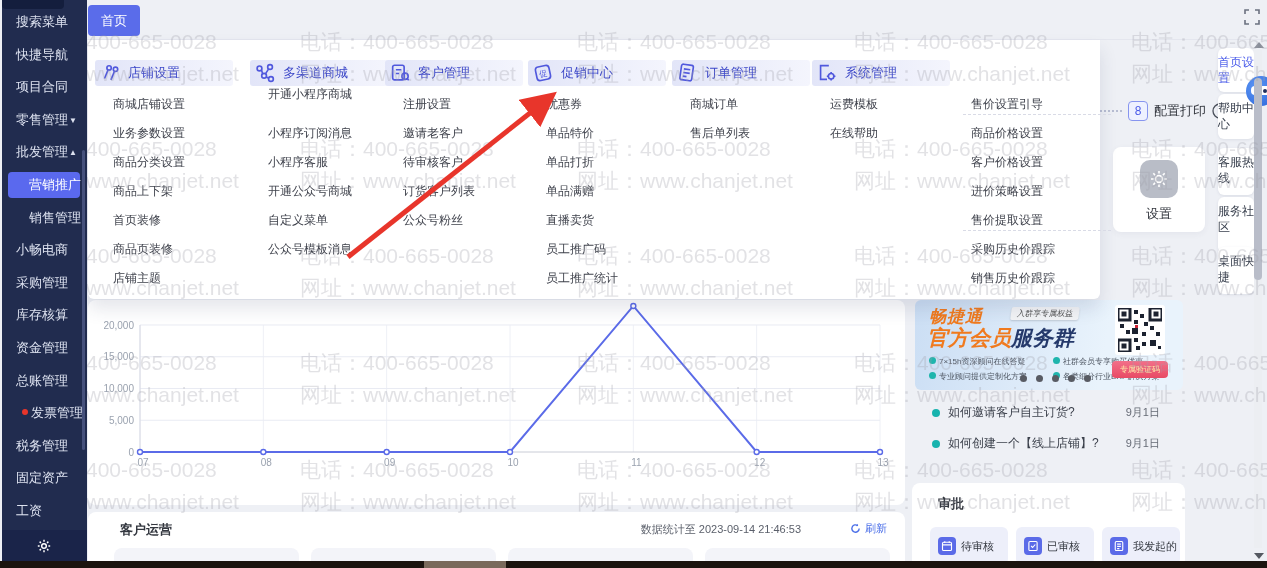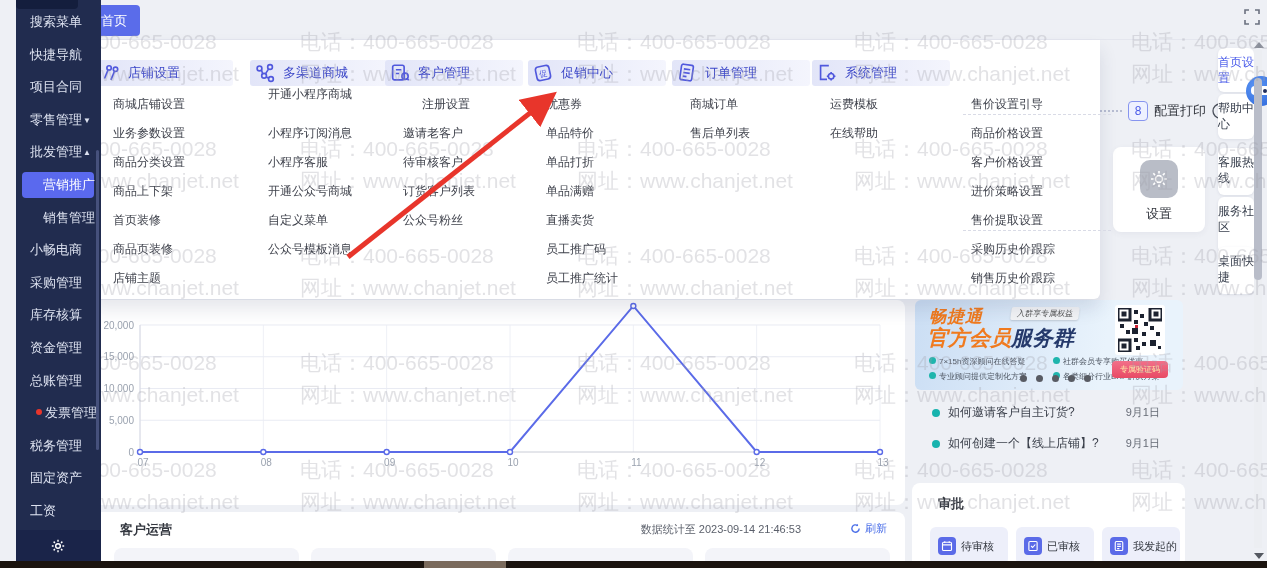--- a/index.html
+++ b/index.html
@@ -1,21 +1,21 @@
 <!DOCTYPE html>
 <html><head>
 <meta charset="utf-8">
 <style>
   * { margin:0; padding:0; box-sizing:border-box; }
   html,body { width:1267px; height:568px; }
   body { font-family:"Liberation Sans","DejaVu Sans",sans-serif; background:#eef0f5; overflow:hidden; position:relative; }
   .abs { position:absolute; }
 
   
-  #sidebar { left:16px; top:0; width:85px; height:568px; background:#212c4f; z-index:55; }
+  #sidebar { left:2px; top:0; width:85px; height:568px; background:#212c4f; z-index:55; }
   #sidebar-top-frag { left:0; top:0; width:62px; height:9px; background:#141e3d; border-radius:0 0 4px 4px; }
   .side-item { position:absolute; left:0; width:85px; height:22px; color:#dde2f0; font-size:13px; line-height:22px; padding-left:14px; white-space:nowrap; cursor:pointer; }
   .side-item.sub { padding-left:27px; }
   .side-item .arr { position:absolute; right:10px; font-size:8px; top:1px; }
   .side-item .reddot { display:inline-block; width:6px; height:6px; background:#e8352b; border-radius:50%; margin-right:3px; vertical-align:2px; }
   .side-pill { position:absolute; left:6px; width:72px; height:26px; background:#5a69ee; border-radius:4px; z-index:-1; }
   .side-item.active { color:#fff; }
   #side-scroll { left:80px; top:150px; width:3px; height:300px; background:#46517c; border-radius:2px; }
   #side-gear-strip { left:0; top:530px; width:85px; height:31px; background:#1a2449; }
 
@@ -352,21 +352,21 @@
         <span style="display: inline-flex;">
           <svg width="22" height="22" viewBox="0 0 24 24" fill="none" stroke="#5058dd" stroke-width="1.8">
             <rect x="4" y="3.5" width="12.5" height="16" rx="2"></rect>
             <path d="M7.5 8.5 H13.5 M7.5 12.5 H11"></path>
             <circle cx="17.5" cy="15.5" r="3.4"></circle>
             <path d="M19.8 18 L21.5 20"></path>
           </svg>
         </span>
         <span class="tlabel">客户管理</span>
       </div>
-      <div class="mitem" style="top: 56px; margin-left: 19px;">注册设置</div>
+      <div class="mitem" style="top: 56px;">注册设置</div>
       <div class="mitem" style="top: 85px;">邀请老客户</div>
       <div class="mitem" style="top: 114px;">待审核客户</div>
       <div class="mitem" style="top: 143px;">订货客户列表</div>
       <div class="mitem" style="top: 172px;">公众号粉丝</div>
     </div>
     <div class="mcol" style="left: 440px;">
       <div class="mhead">
         <span style="display: inline-flex;">
           <svg width="22" height="22" viewBox="0 0 24 24">
             <g transform="rotate(-12 12 12)">

